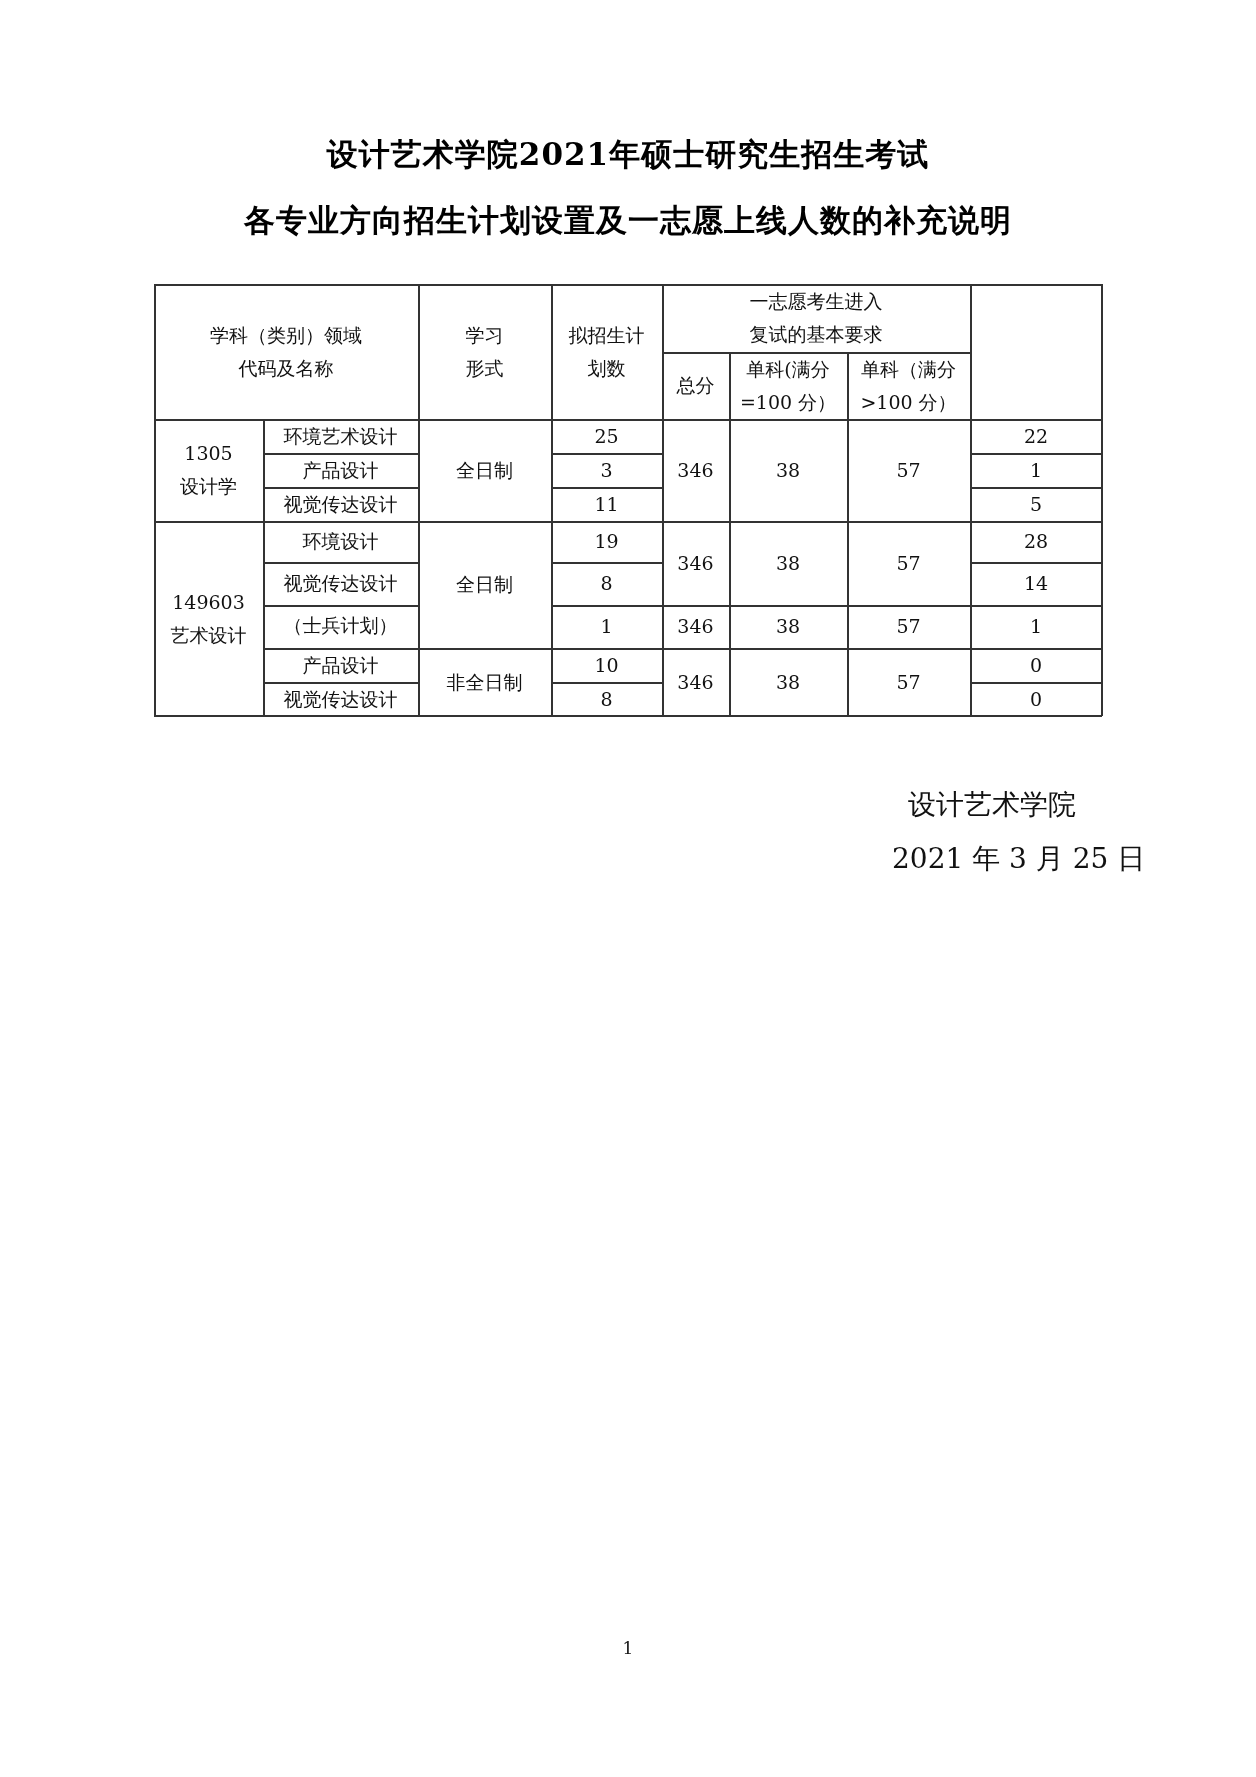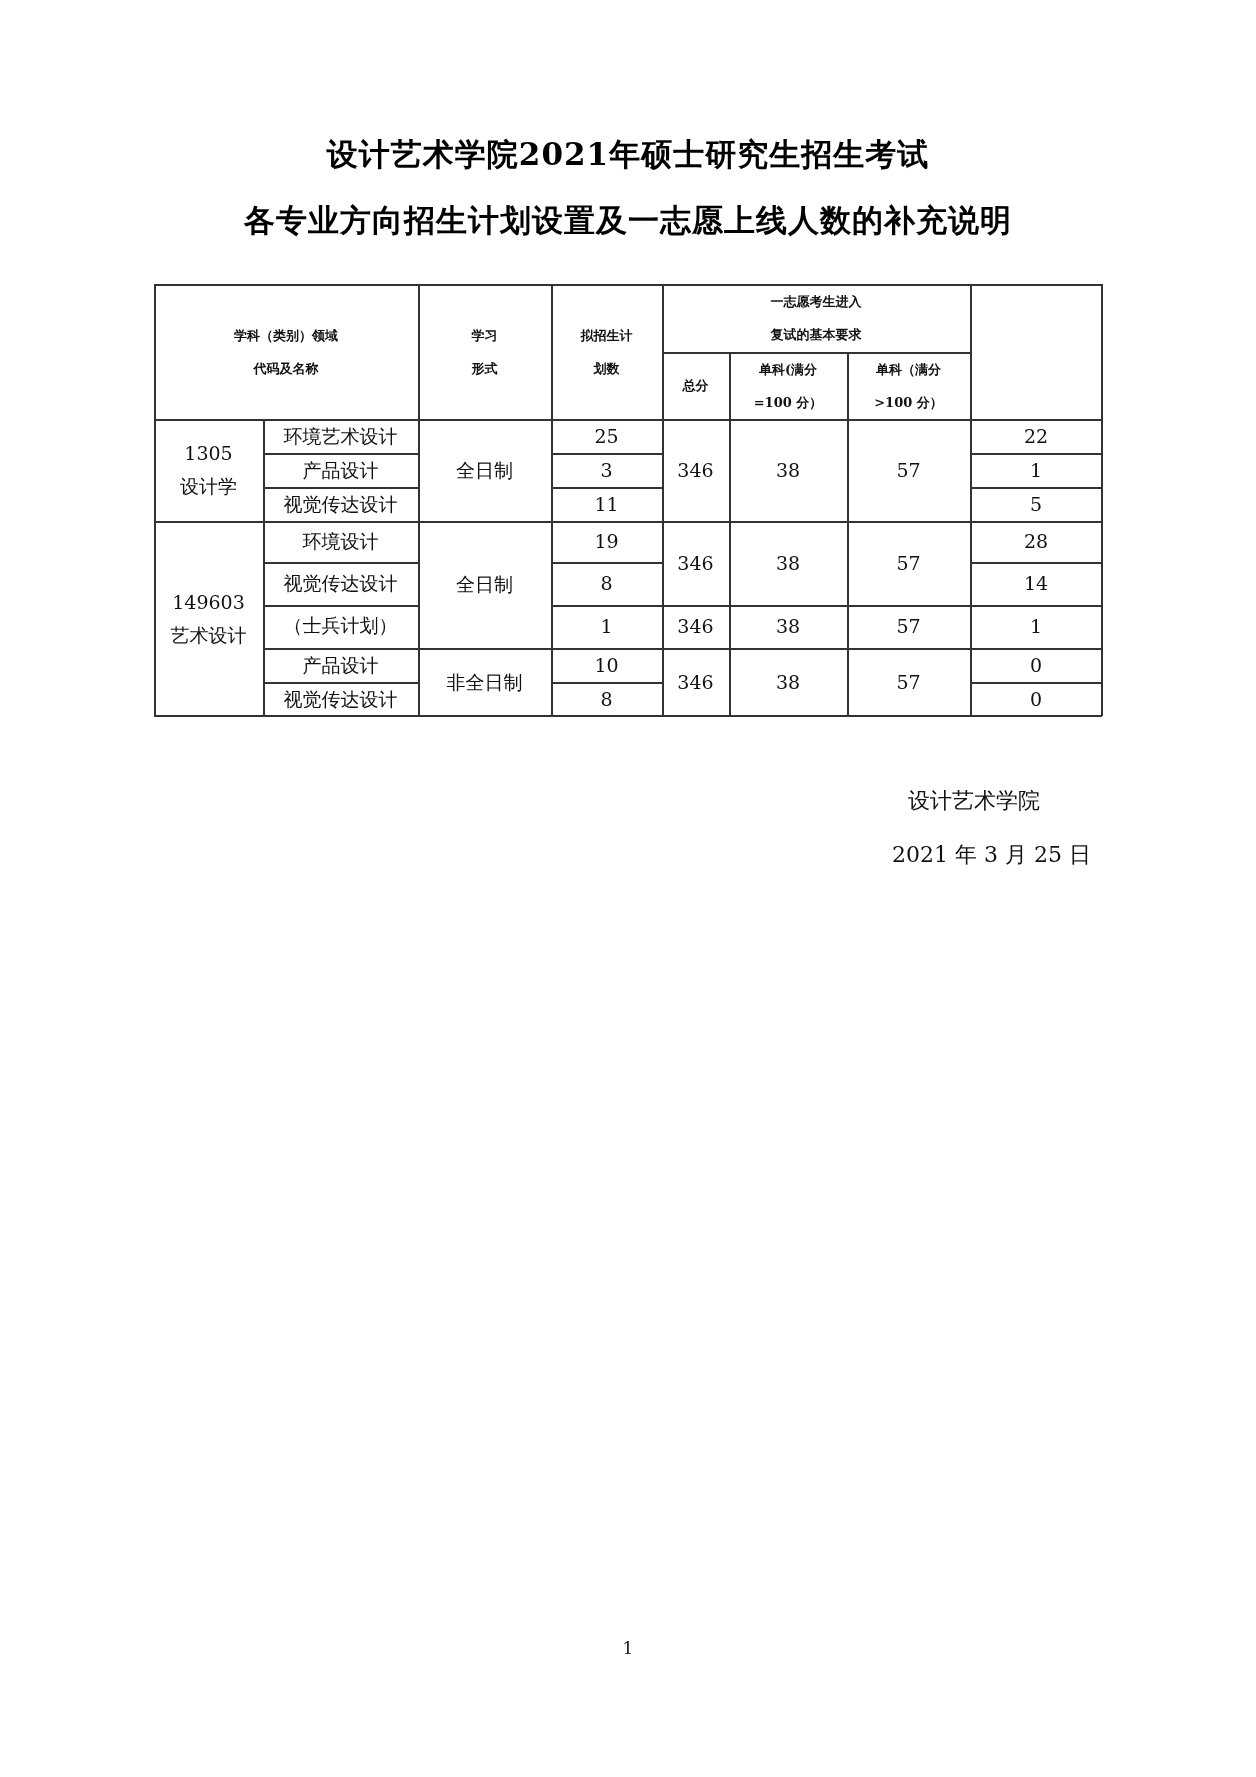--- a/index.html
+++ b/index.html
@@ -5,25 +5,25 @@
   html, body { margin: 0; padding: 0; background: #ffffff; }
   body { width: 1256px; height: 1777px; position: relative; overflow: hidden;
          font-family: "DejaVu Serif", "Liberation Serif", serif; color: #111; }
   .title { position: absolute; left: 0; width: 1256px; text-align: center;
            font-weight: bold; font-size: 31px; letter-spacing: 1px; color: #000; }
   .t1 { top: 134px; }
   .t2 { top: 200px; }
   .tbl { position: absolute; left: 154px; top: 284px; width: 948px; height: 432px; }
   .cell { position: absolute; display: flex; align-items: center; justify-content: center;
           text-align: center; box-sizing: border-box; font-size: 19px; line-height: 33px; }
-  .hd { font-weight: bold; font-size: 13px; }
+  .hd { font-weight: normal; font-size: 19px; }
   .ln { position: absolute; background: #333; }
   .h { height: 1.5px; }
   .v { width: 1.5px; }
-  .sig { position: absolute; font-size: 22px; color: #111; }
+  .sig { position: absolute; font-size: 28px; color: #111; }
   .page-num { position: absolute; top: 1638px; left: 0; width: 1256px; text-align: center; font-size: 17px; }
 </style>
 </head>
 <body>
 
 <div class="title t1">设计艺术学院2021年硕士研究生招生考试</div>
 <div class="title t2">各专业方向招生计划设置及一志愿上线人数的补充说明</div>
 
 <div class="tbl">
 

